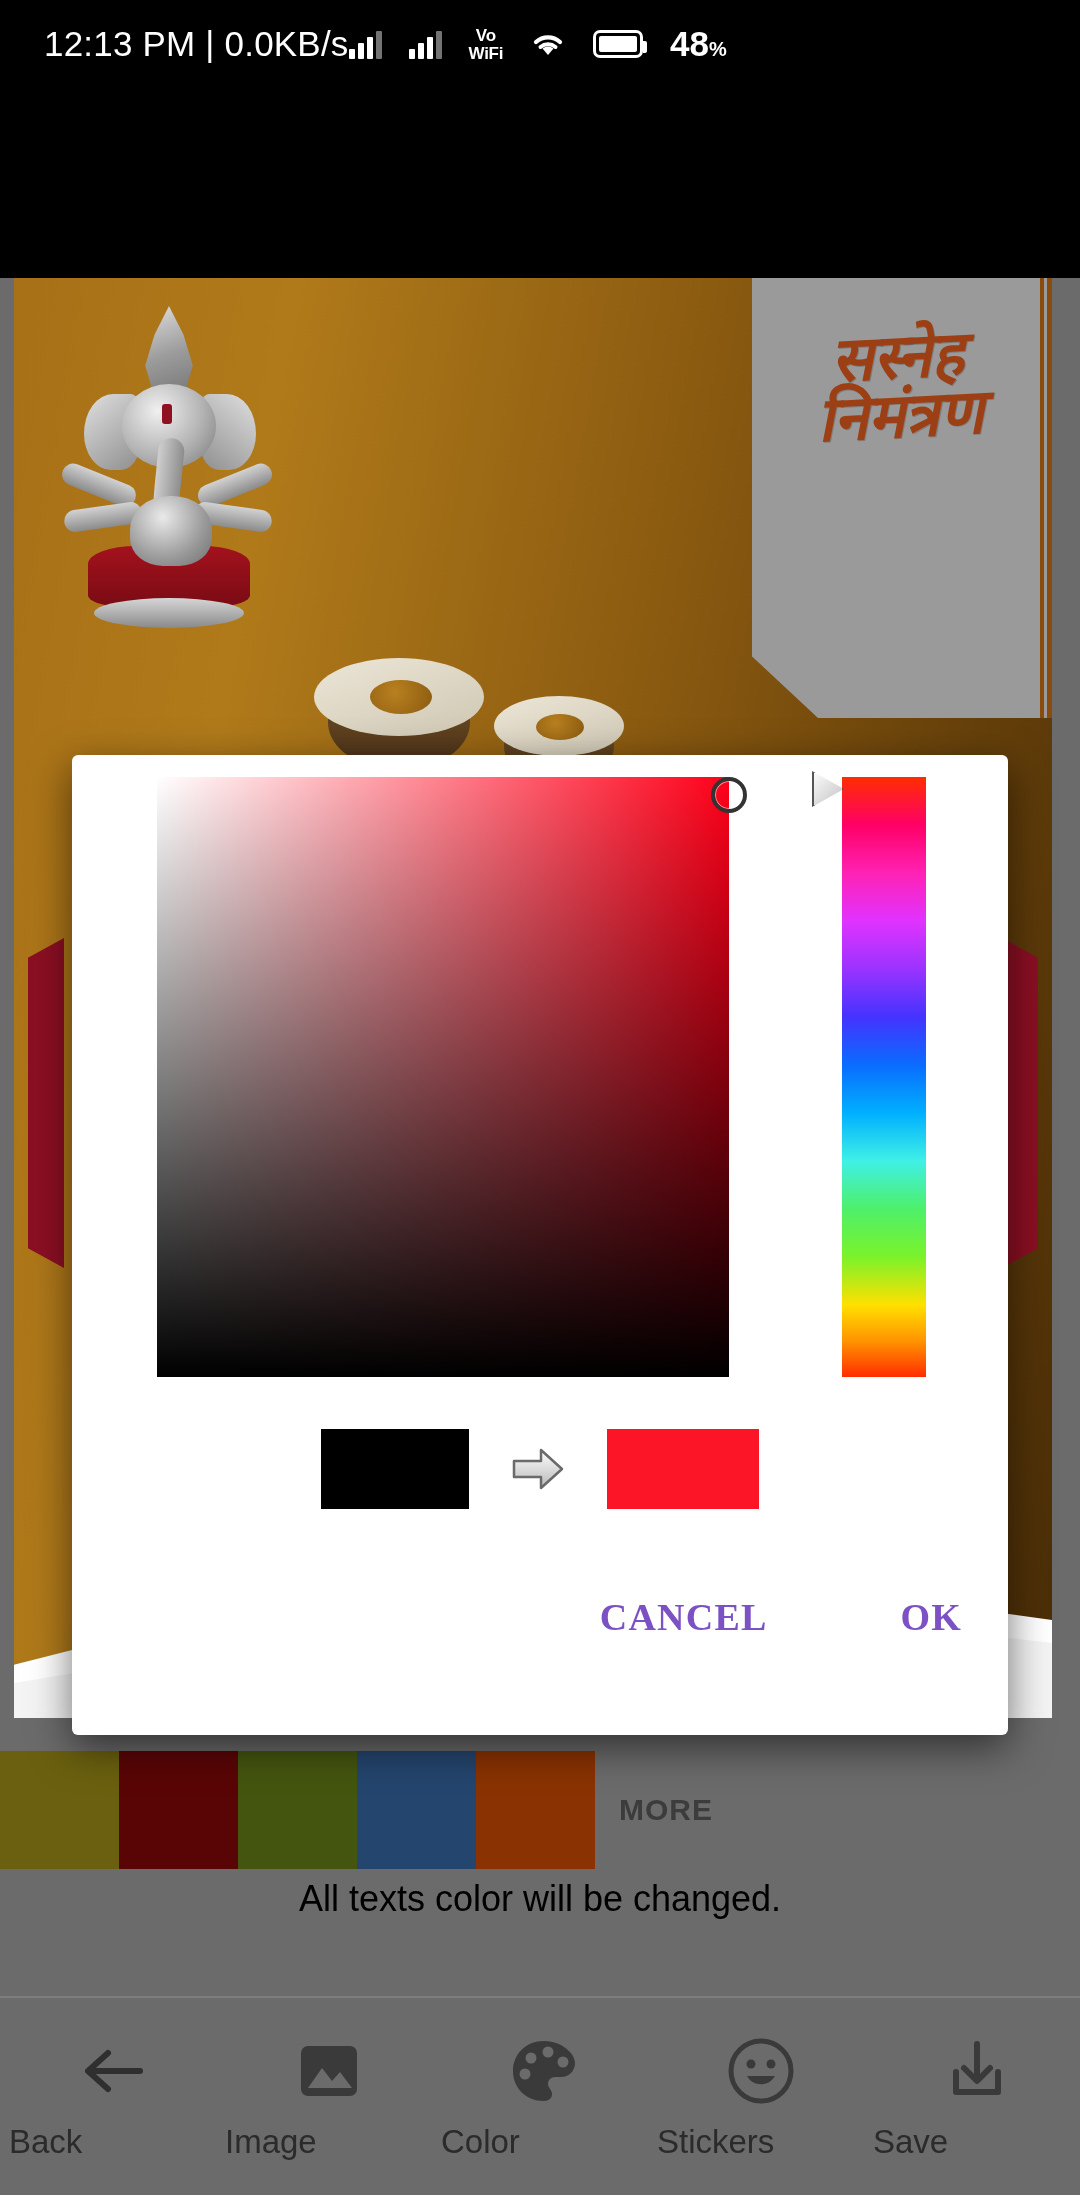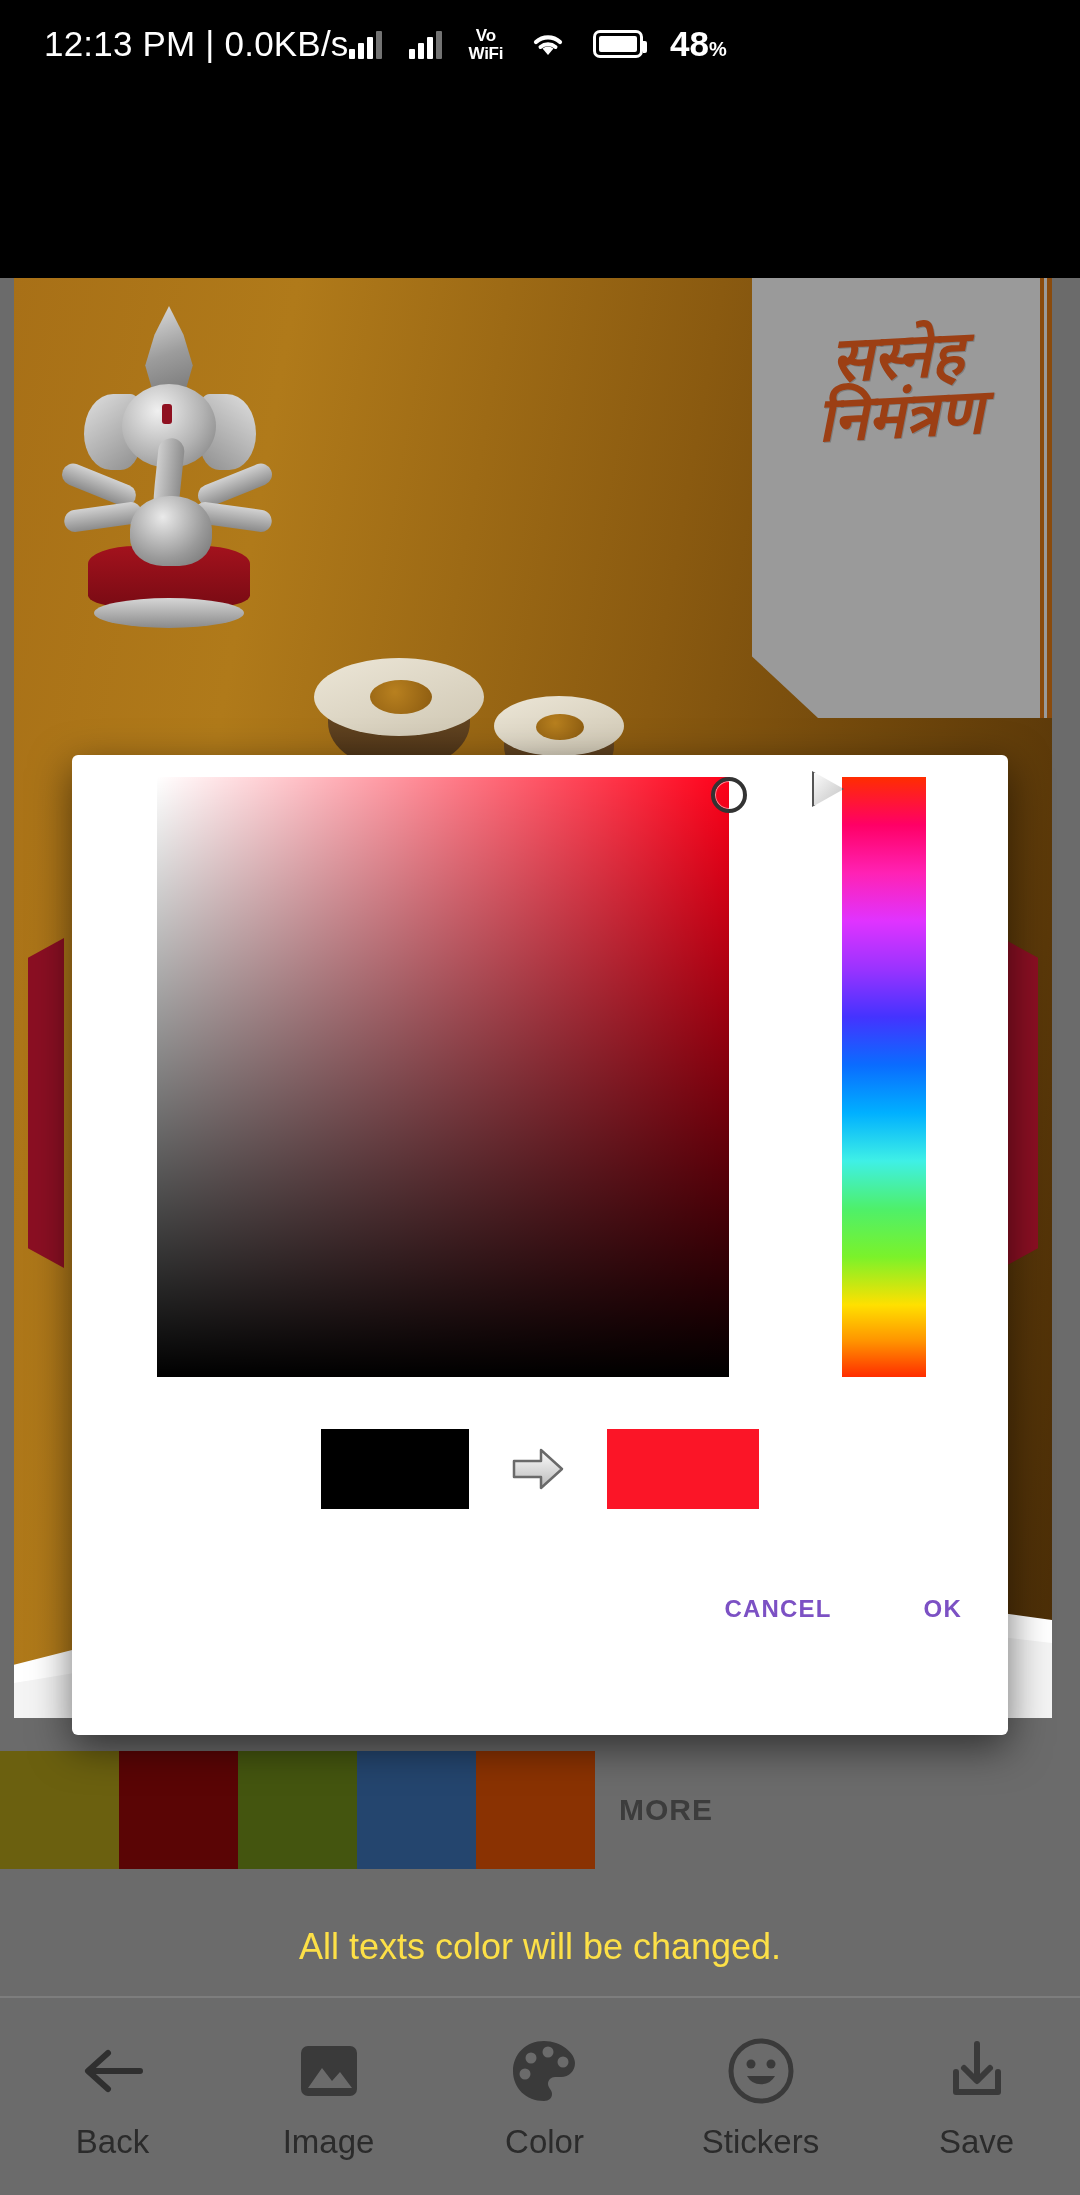--- a/index.html
+++ b/index.html
@@ -134,21 +134,21 @@
     position:absolute; left:0; top:1600px; width:1080px; text-align:center;
     color:#9e1040; font-size:36px;
   }
 
   
   #toolbar {
     position:absolute; left:0; top:1996px; width:1080px; height:199px;
     background:#6b6b6b; border-top:2px solid #7d7d7d;
     display:flex; align-items:center;
   }
-  .tool { flex:1; text-align:center; color:#2f2f2f;padding-left:9px; }
+  .tool { flex:1; text-align:left; color:#2f2f2f;padding-left:9px; }
   .tool .ic { height:76px; display:flex; align-items:center; justify-content:center; }
   .tool .lbl { font-size:33px; margin-top:14px; color:#2b2b2b; }
   svg { display:block; }
 
   
   #dialog {
     position:absolute; left:72px; top:755px; width:936px; height:980px;
     background:#fff; border-radius:6px;
     box-shadow:0 12px 40px rgba(0,0,0,.55);
     overflow:hidden;
@@ -181,23 +181,24 @@
     display:flex; align-items:center; justify-content:center; gap:42px;
   }
   #old-color { width:148px; height:80px; background:#000; }
   #new-color { width:152px; height:80px; }
   #arrow-icon { width:54px; height:48px; }
   #actions {
     position:absolute; right:46px; top:840px;
     display:flex; align-items:center; gap:92px;
   }
   .dlg-btn {
-    font-size:24px; font-weight:bold; letter-spacing:1.2px;
+    font-size:38px; font-weight:bold; letter-spacing:1.2px;
     color:#7c51c4; background:none; border:none; cursor:pointer;
-    font-family:Liberation Sans, sans-serif;
+    font-family:Liberation Serif, serif;
+    margin-left:41px;
   }
 </style>
 </head>
 <body>
 
 <div id="screen">
 
   <div id="statusbar">
     <div class="sb-left">12:13 PM | 0.0KB/s</div>
     <div class="sb-right">
@@ -279,21 +280,21 @@
 
     <div id="swatch-strip">
       <span class="swatch" style="background: rgb(107, 96, 15);"></span>
       <span class="swatch" style="background: rgb(90, 5, 5);"></span>
       <span class="swatch" style="background: rgb(68, 85, 15);"></span>
       <span class="swatch" style="background: rgb(36, 69, 110);"></span>
       <span class="swatch" style="background: rgb(138, 50, 2);"></span>
       <span id="more-label">MORE</span>
     </div>
 
-    <div id="hint" style="color: #fde047; margin-top: 48px;">All texts color will be changed.</div>
+    <div id="hint" style="color: #000000;">All texts color will be changed.</div>
   </div>
 
   <div id="toolbar">
 
     <div class="tool">
       <div class="ic">
         <svg width="66" height="60" viewBox="0 0 66 60">
           <path d="M60 30 H10 M28 12 L8 30 L28 48" stroke="#2f2f2f" stroke-width="6" fill="none" stroke-linecap="round" stroke-linejoin="round"></path>
         </svg>
       </div>

